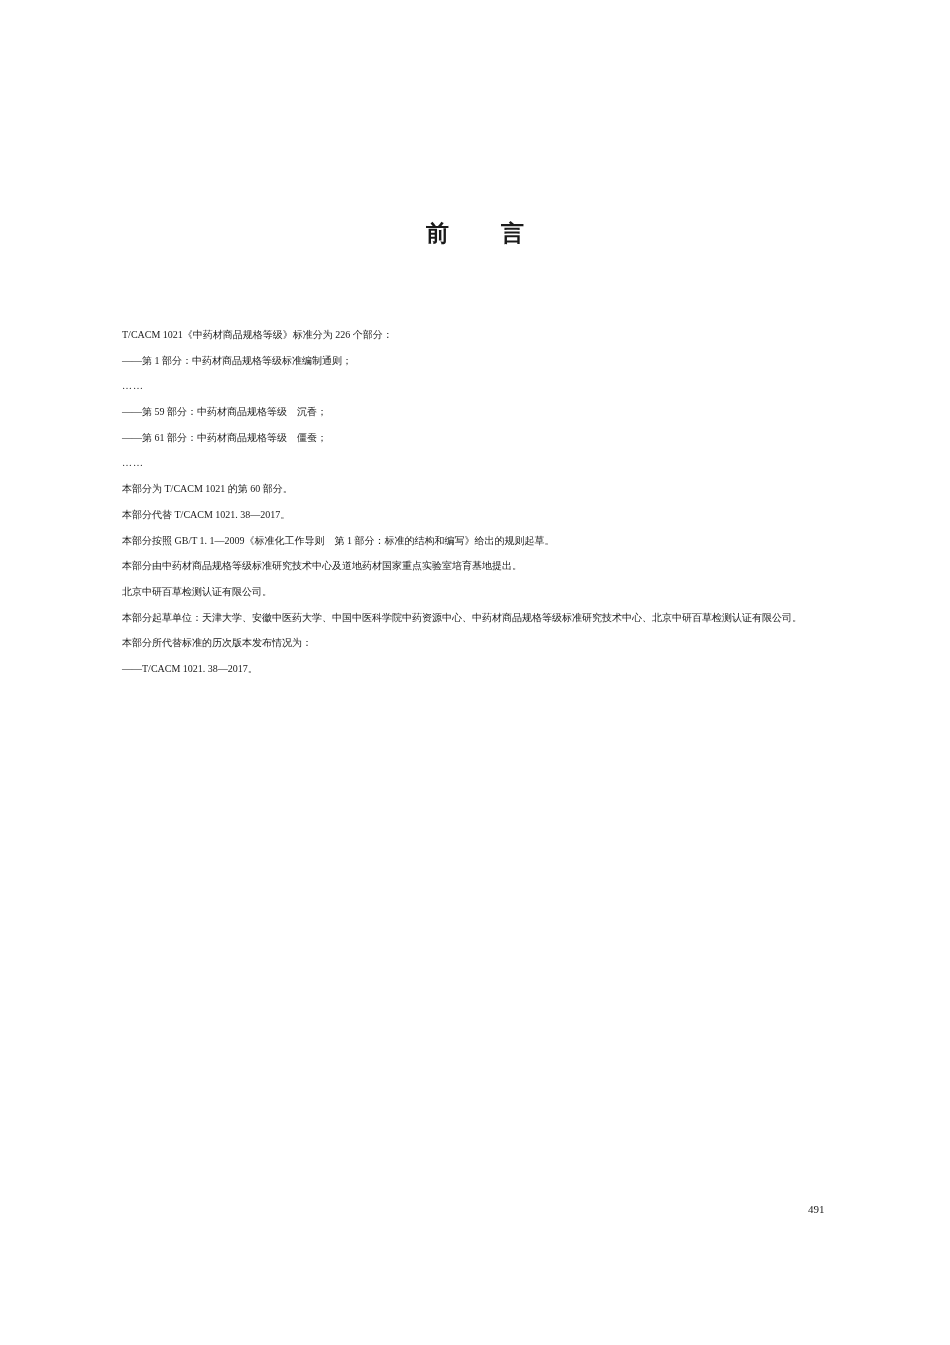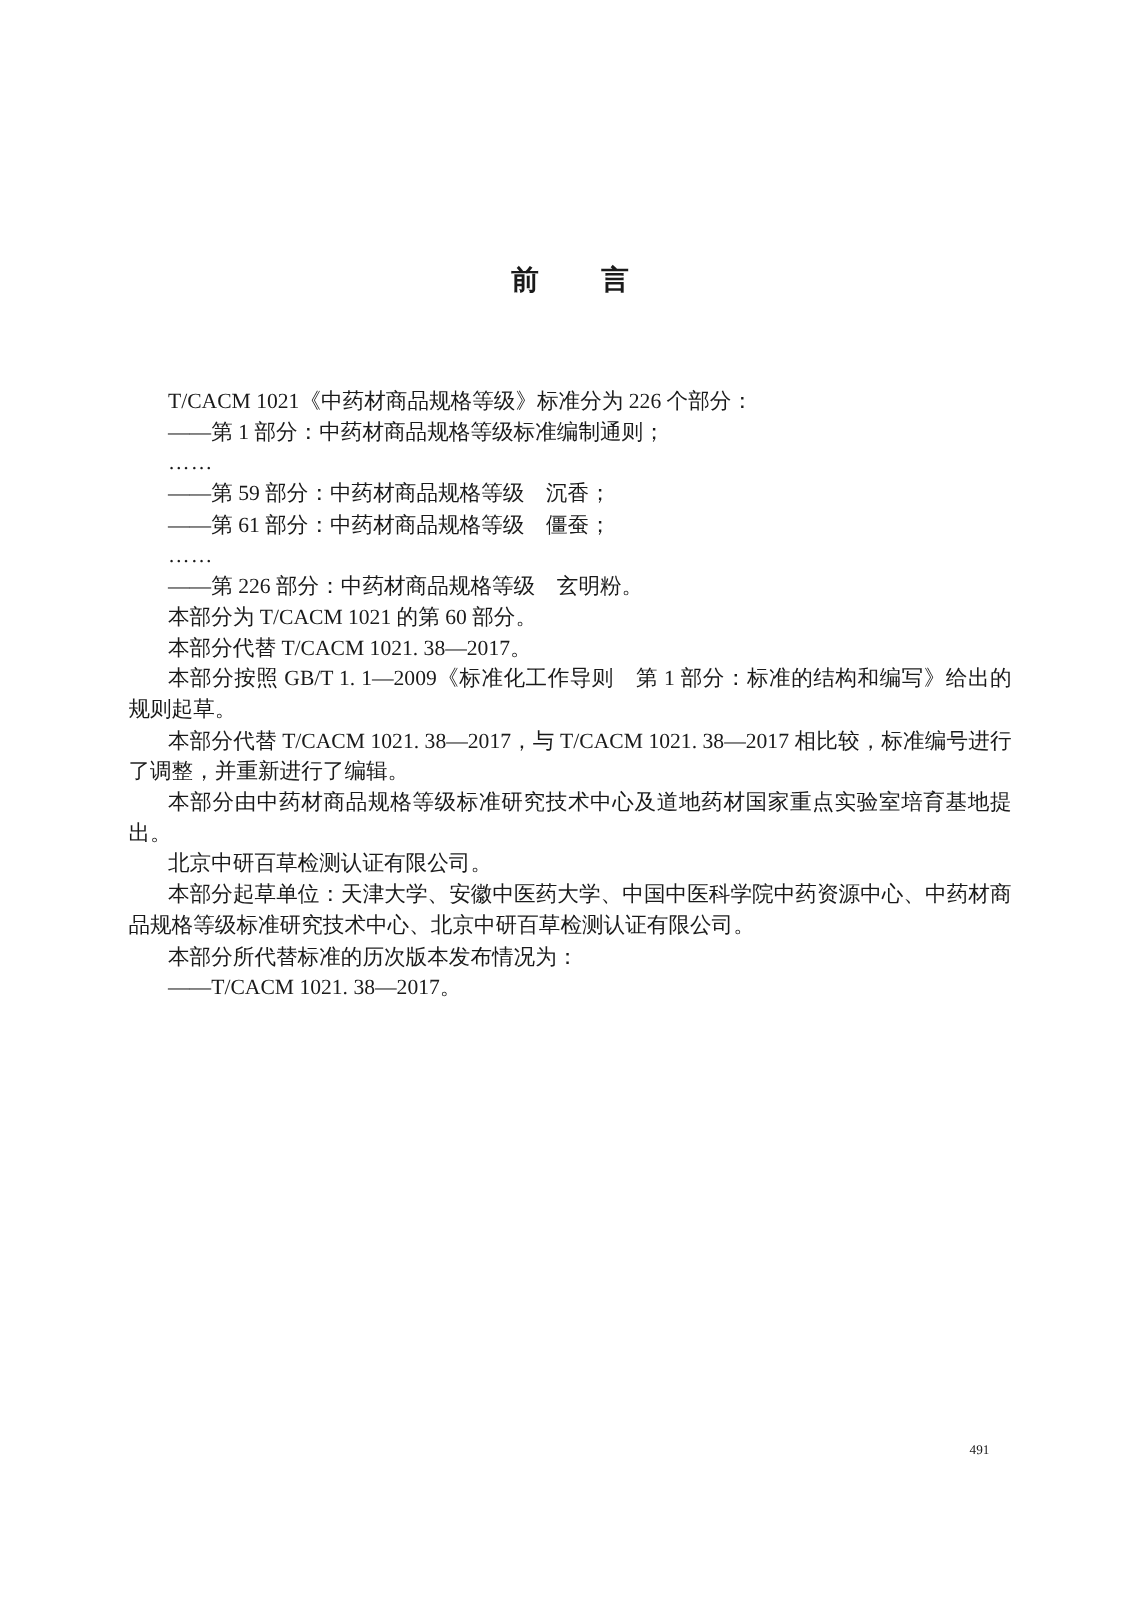--- a/index.html
+++ b/index.html
@@ -3,47 +3,45 @@
 <meta charset="utf-8">
 <style>
   html, body { margin: 0; padding: 0; background: #ffffff; }
   body { width: 950px; height: 1345px; position: relative; overflow: hidden;
          font-family: "Liberation Serif", "DejaVu Serif", serif; color: #1a1a1a; }
   .title { position: absolute; top: 218px; left: 0; width: 950px; text-align: center;
            font-family: "DejaVu Sans", "Liberation Sans", sans-serif; font-weight: bold;
            font-size: 23px; letter-spacing: 0; }
   .title span { display: inline-block; }
   .title .gap { width: 52px; }
-  .body { position: absolute; top: 322px; left: 107px; width: 736px; font-size: 18px; }
+  .body { position: absolute; top: 322px; left: 89px; width: 736px; font-size: 10px; }
   .line { height: 25.7px; line-height: 25.7px; white-space: nowrap; }
   .indent { padding-left: 33px; }
   .para { text-indent: 33px; line-height: 25.7px; text-align: justify; }
   .dots { letter-spacing: 1px; }
   .pageno { position: absolute; top: 1203px; left: 808px; font-size: 11px; }
 </style>
 </head>
 <body>
 
 <div class="title">
   <span>前</span><span class="gap"></span><span>言</span>
 </div>
 
 <div class="body">
   <div class="line indent">T/CACM 1021《中药材商品规格等级》标准分为 226 个部分：</div>
   <div class="line indent">——第 1 部分：中药材商品规格等级标准编制通则；</div>
   <div class="line indent dots">……</div>
   <div class="line indent">——第 59 部分：中药材商品规格等级　沉香；</div>
   <div class="line indent">——第 61 部分：中药材商品规格等级　僵蚕；</div>
   <div class="line indent dots">……</div>
-  <div class="line indent">——第 226 部分：中药材商品规格等级　玄明粉。</div>
 
   <div class="para">本部分为 T/CACM 1021 的第 60 部分。</div>
   <div class="para">本部分代替 T/CACM 1021. 38—2017。</div>
   <div class="para">本部分按照 GB/T 1. 1—2009《标准化工作导则　第 1 部分：标准的结构和编写》给出的规则起草。</div>
-  <div class="para">本部分代替 T/CACM 1021. 38—2017，与 T/CACM 1021. 38—2017 相比较，标准编号进行了调整，并重新进行了编辑。</div>
   <div class="para">本部分由中药材商品规格等级标准研究技术中心及道地药材国家重点实验室培育基地提出。</div>
   <div class="para">北京中研百草检测认证有限公司。</div>
   <div class="para">本部分起草单位：天津大学、安徽中医药大学、中国中医科学院中药资源中心、中药材商品规格等级标准研究技术中心、北京中研百草检测认证有限公司。</div>
   <div class="para">本部分所代替标准的历次版本发布情况为：</div>
   <div class="line indent">——T/CACM 1021. 38—2017。</div>
 </div>
 
 <div class="pageno">491</div>
 
 </body></html>

